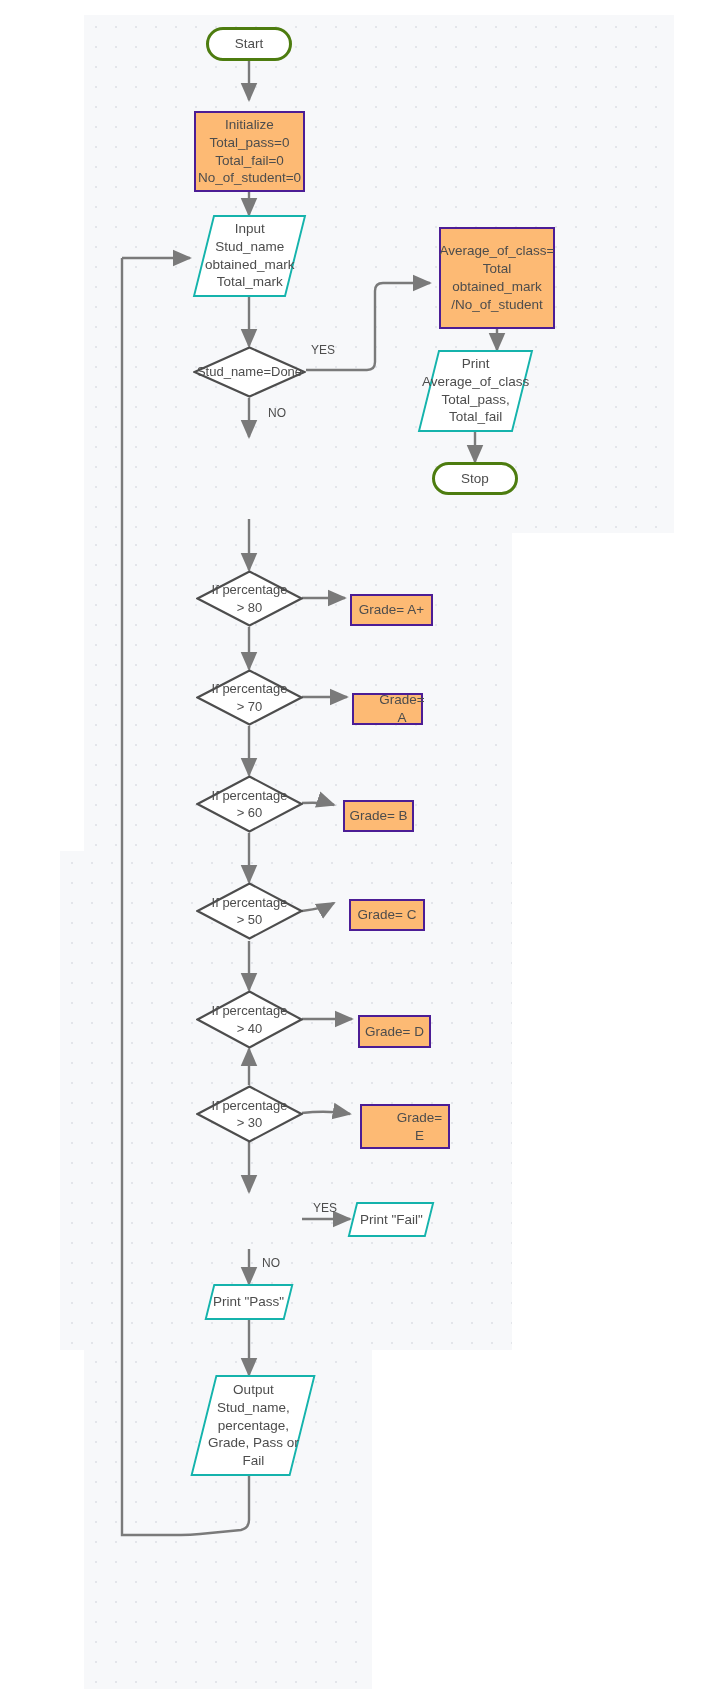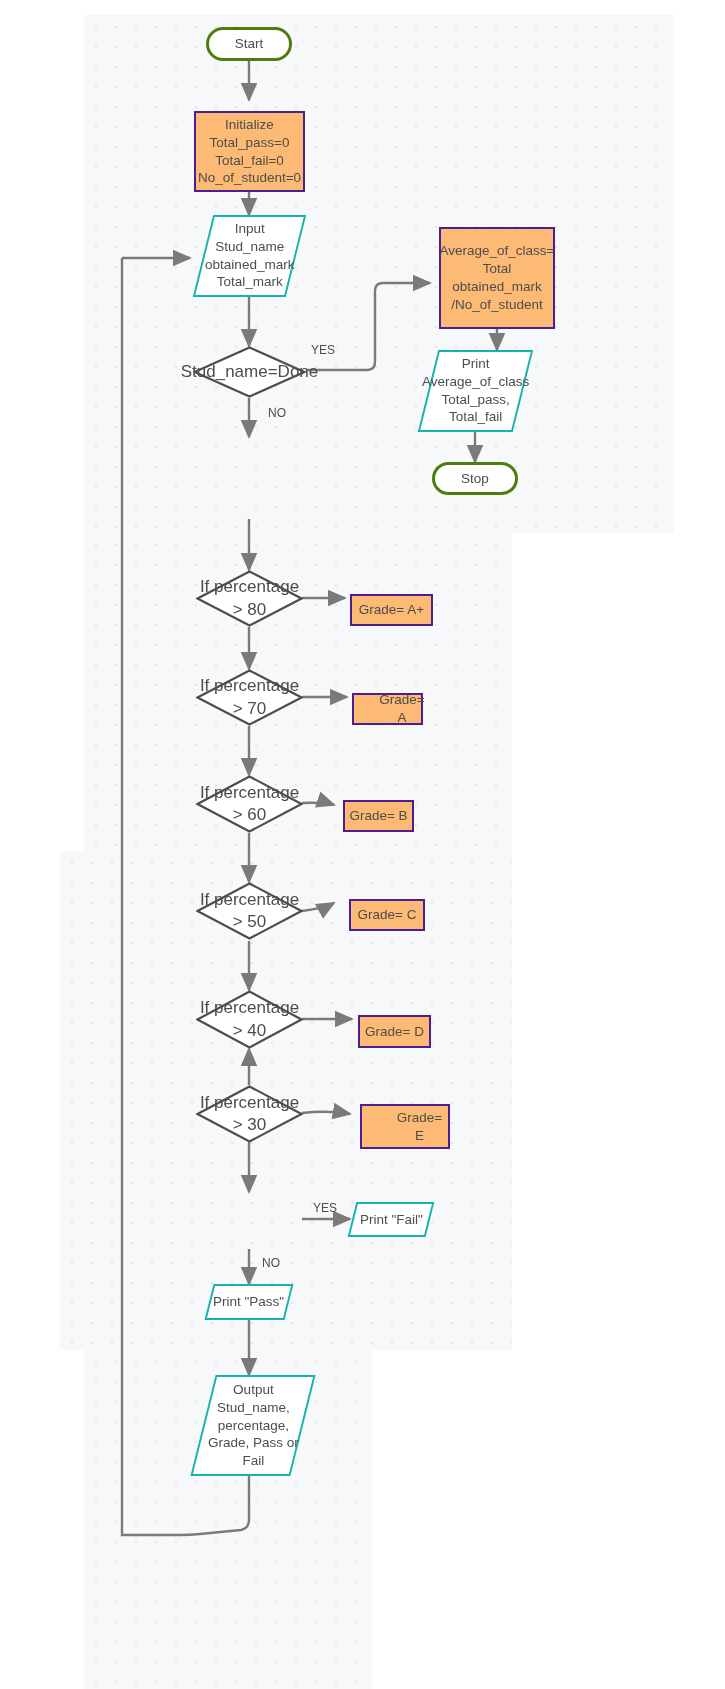--- a/index.html
+++ b/index.html
@@ -57,21 +57,21 @@
   .io {
     border: 2px solid #15b3ac;
     background: #ffffff;
     transform: skewX(-14deg);
   }
   .io > span { display: block; transform: skewX(14deg); }
 
   .decision {
     position: absolute;
     color: #4d4d4d;
-    font-size: 17px;
+    font-size: 13px;
     line-height: 1.32;
     text-align: center;
     display: flex;
     align-items: center;
     justify-content: center;
   }
   .decision .dia {
     position: absolute;
     left: 0; top: 0;
     width: 100%; height: 100%;

